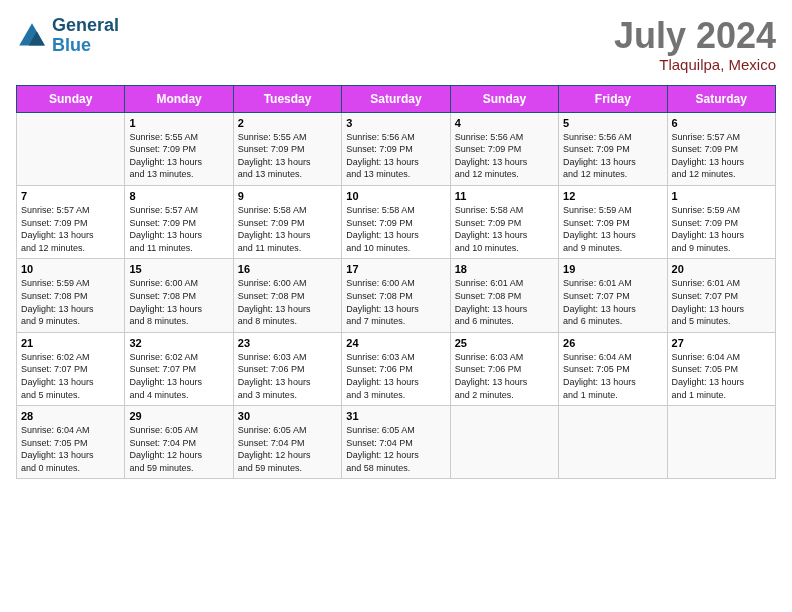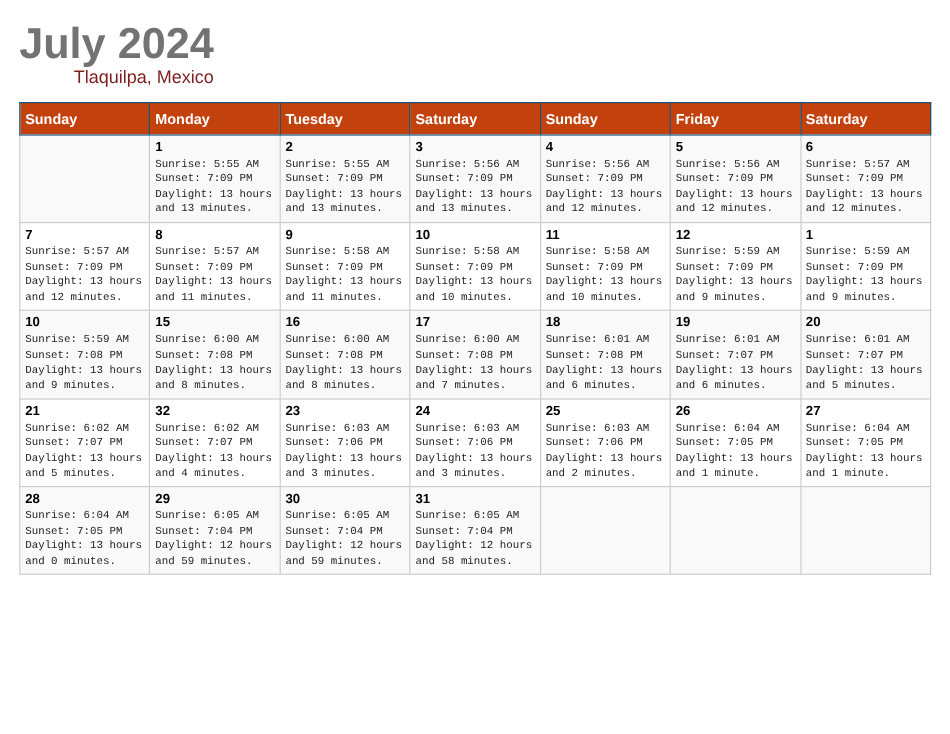--- a/index.html
+++ b/index.html
@@ -43,24 +43,24 @@
     .location {
       font-size: 15px;
       color: #7f1d1d;
     }
     table {
       width: 100%;
       border-collapse: collapse;
       font-size: 10px;
     }
     thead tr th {
-      background-color: #c2410c;
+      background-color: #d946ef;
       color: #fff;
       padding: 6px 4px;
-      text-align: left;
+      text-align: center;
       font-size: 12px;
       font-weight: bold;
       border: 1px solid #1a5276;
     }
     tbody tr td {
       border: 1px solid #ccc;
       padding: 4px 4px;
       vertical-align: top;
       min-height: 70px;
       width: calc(100% / 7);
@@ -74,27 +74,36 @@
     .day-num {
       font-weight: bold;
       font-size: 11px;
       margin-bottom: 2px;
       display: block;
     }
     .day-info {
       font-size: 9px;
       color: #222;
       line-height: 1.4;
-      font-family: Liberation Mono, monospace;
     }
   </style>
 </head>
 <body>
 
 <div class="header">
+  <div class="logo">
+    <svg class="logo-icon" viewBox="0 0 40 40">
+      <polygon points="20,4 36,32 4,32" fill="#2471a3"></polygon>
+      <polygon points="26,14 36,32 16,32" fill="#1a5276"></polygon>
+    </svg>
+    <div class="logo-text">
+      <div>General</div>
+      <div style="color:#2980b9;">Blue</div>
+    </div>
+  </div>
   <div class="title-block">
     <div class="month-title">July 2024</div>
     <div class="location">Tlaquilpa, Mexico</div>
   </div>
 </div>
 
 <table>
   <thead>
     <tr>
     <th>Sunday</th>

